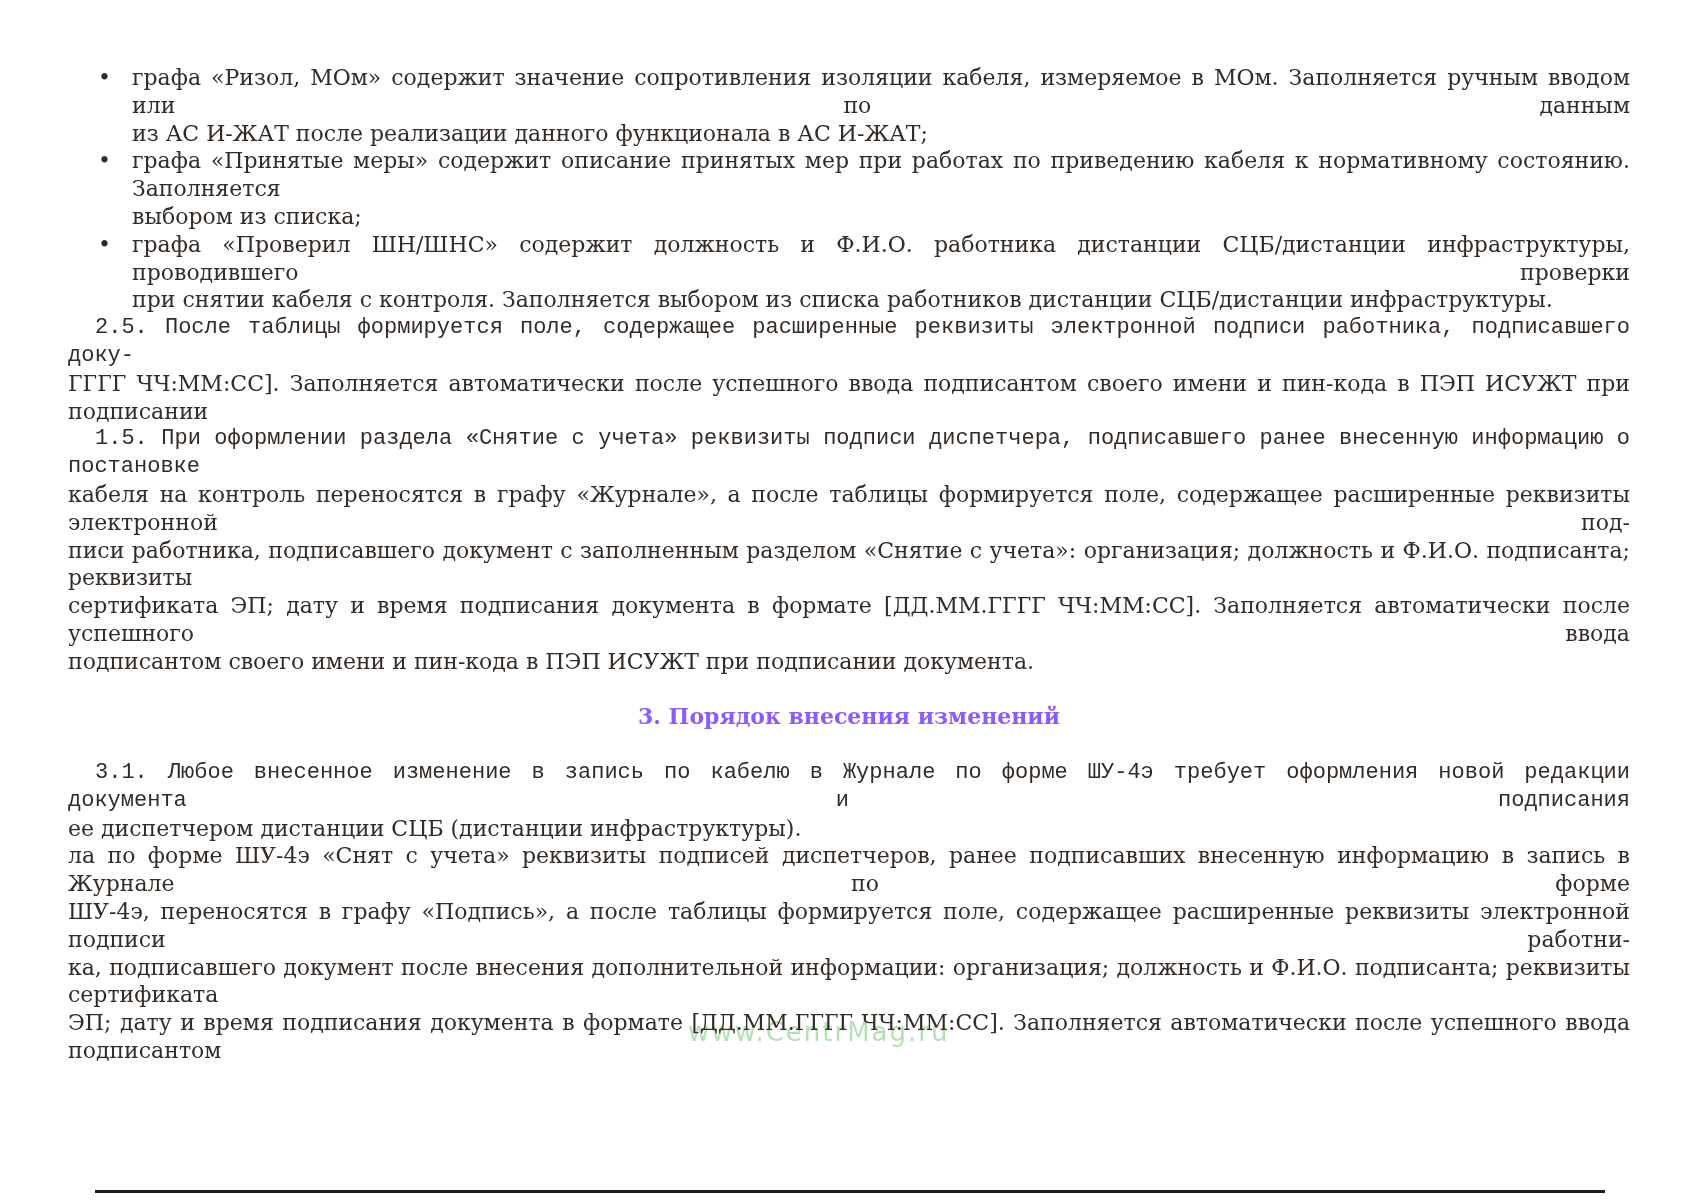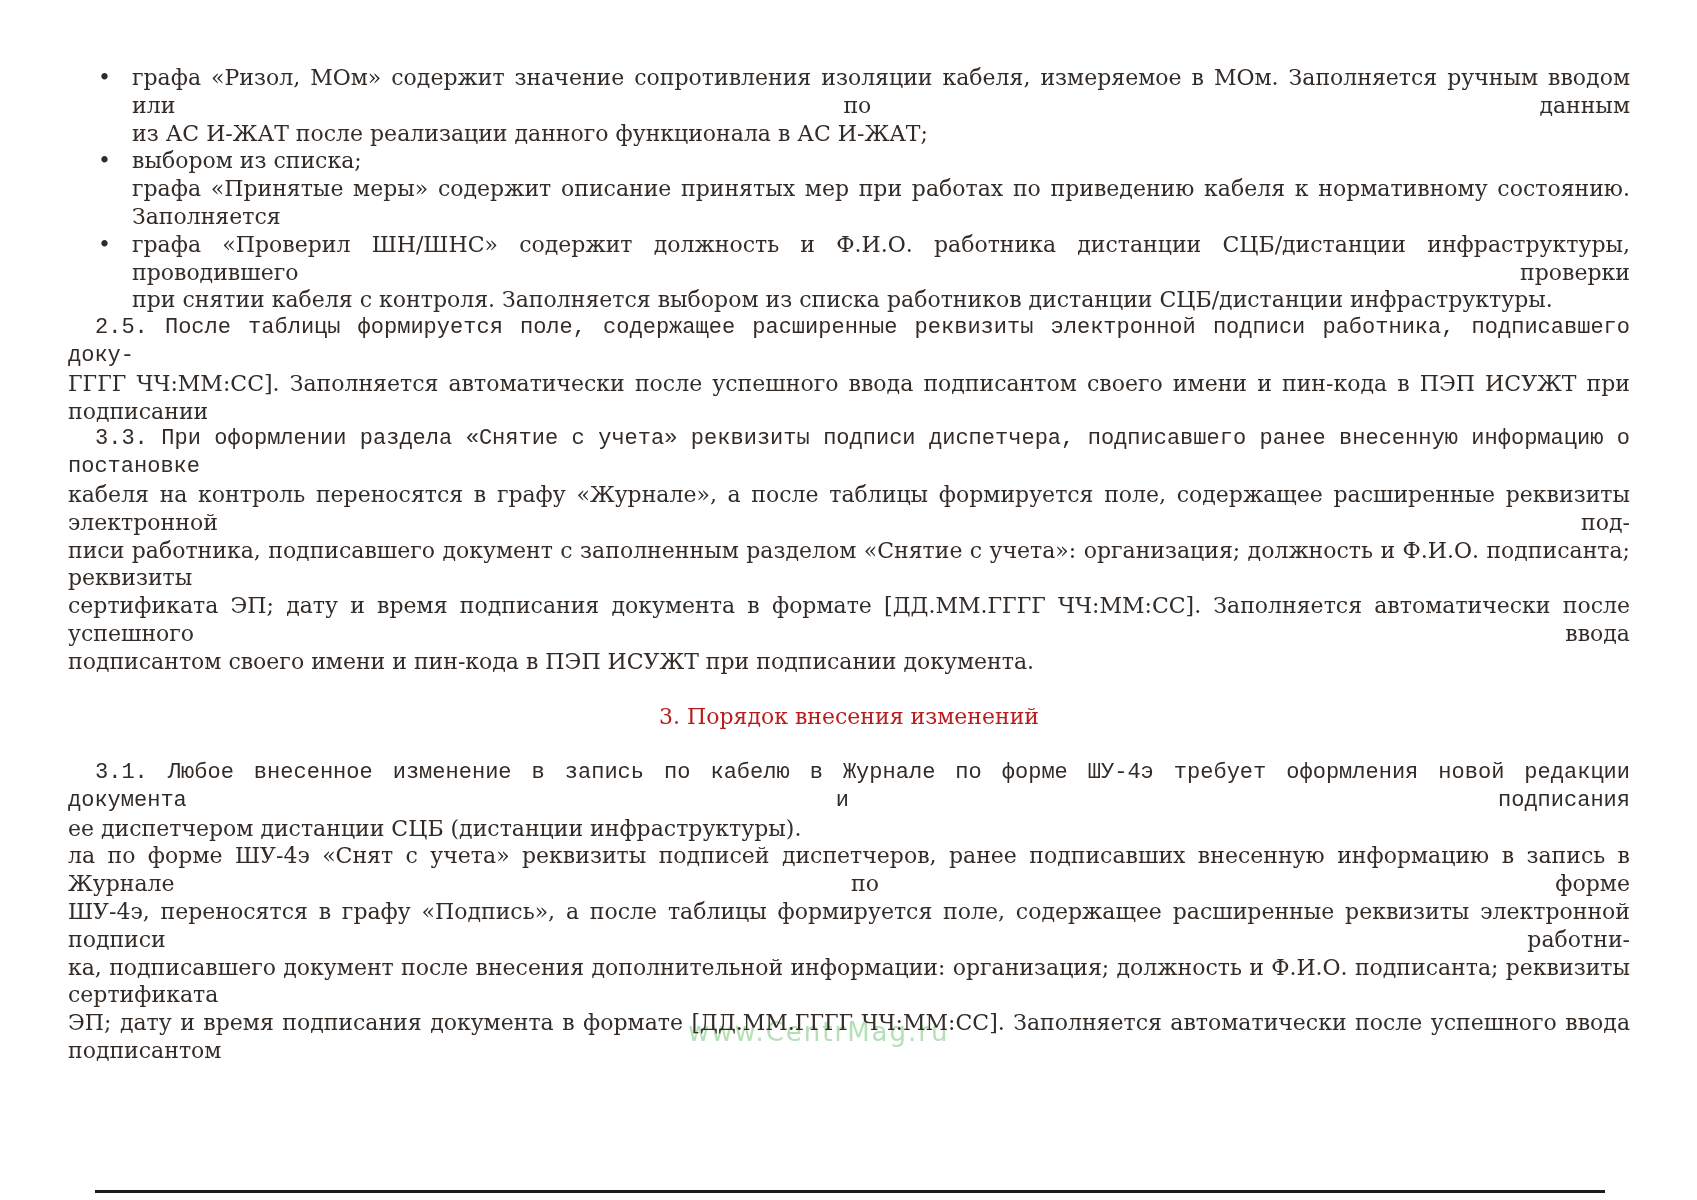--- a/index.html
+++ b/index.html
@@ -42,22 +42,22 @@
   .bullet { position: relative; padding-left: 64px; }
   .bullet-marker {
     position: absolute;
     left: 30px;
     top: 0;
     width: 20px;
     text-align: left;
   }
   .heading {
     margin: 27.8px 0 27.8px 0;
-    font-weight: normal;
-    color: #b91c1c;
+    font-weight: bold;
+    color: #8b5cf6;
   }
   .heading .line,
   .heading .line.last {
     text-align: center;
     text-align-last: center;
   }
   .bottom-rule {
     position: absolute;
     left: 95px;
     top: 1190px;
@@ -73,34 +73,34 @@
 <div class="page">
   <span class="watermark">www.CentrMag.ru</span>
   <div class="content" id="content">
       <div class="block bullet">
         <span class="bullet-marker">•</span>
         <div class="line first">графа «Ризол, МОм» содержит значение сопротивления изоляции кабеля, измеряемое в МОм. Заполняется ручным вводом или по данным</div>
         <div class="line last">из АС И-ЖАТ после реализации данного функционала в АС И-ЖАТ;</div>
       </div>
       <div class="block bullet">
         <span class="bullet-marker">•</span>
+        <div class="line first">графа «Принятые меры» содержит описание принятых мер при работах по приведению кабеля к нормативному состоянию. Заполняется</div>
         <div class="line last">выбором из списка;</div>
-        <div class="line first">графа «Принятые меры» содержит описание принятых мер при работах по приведению кабеля к нормативному состоянию. Заполняется</div>
       </div>
       <div class="block bullet">
         <span class="bullet-marker">•</span>
         <div class="line first">графа «Проверил ШН/ШНС» содержит должность и Ф.И.О. работника дистанции СЦБ/дистанции инфраструктуры, проводившего проверки</div>
         <div class="line last">при снятии кабеля с контроля. Заполняется выбором из списка работников дистанции СЦБ/дистанции инфраструктуры.</div>
       </div>
       <div class="block para">
         <div class="line first">2.5. После таблицы формируется поле, содержащее расширенные реквизиты электронной подписи работника, подписавшего доку-</div>
         <div class="line">ГГГГ ЧЧ:ММ:СС]. Заполняется автоматически после успешного ввода подписантом своего имени и пин-кода в ПЭП ИСУЖТ при подписании</div>
       </div>
       <div class="block para">
-        <div class="line first">3.3. При оформлении раздела «Снятие с учета» реквизиты подписи диспетчера, подписавшего ранее внесенную информацию о постановке</div>
+        <div class="line first">1.5. При оформлении раздела «Снятие с учета» реквизиты подписи диспетчера, подписавшего ранее внесенную информацию о постановке</div>
         <div class="line">кабеля на контроль переносятся в графу «Журнале», а после таблицы формируется поле, содержащее расширенные реквизиты электронной под-</div>
         <div class="line">писи работника, подписавшего документ с заполненным разделом «Снятие с учета»: организация; должность и Ф.И.О. подписанта; реквизиты</div>
         <div class="line">сертификата ЭП; дату и время подписания документа в формате [ДД.ММ.ГГГГ ЧЧ:ММ:СС]. Заполняется автоматически после успешного ввода</div>
         <div class="line last">подписантом своего имени и пин-кода в ПЭП ИСУЖТ при подписании документа.</div>
       </div>
       <div class="block heading">
         <div class="line first last">3. Порядок внесения изменений</div>
       </div>
       <div class="block para">
         <div class="line first">3.1. Любое внесенное изменение в запись по кабелю в Журнале по форме ШУ-4э требует оформления новой редакции документа и подписания</div>

